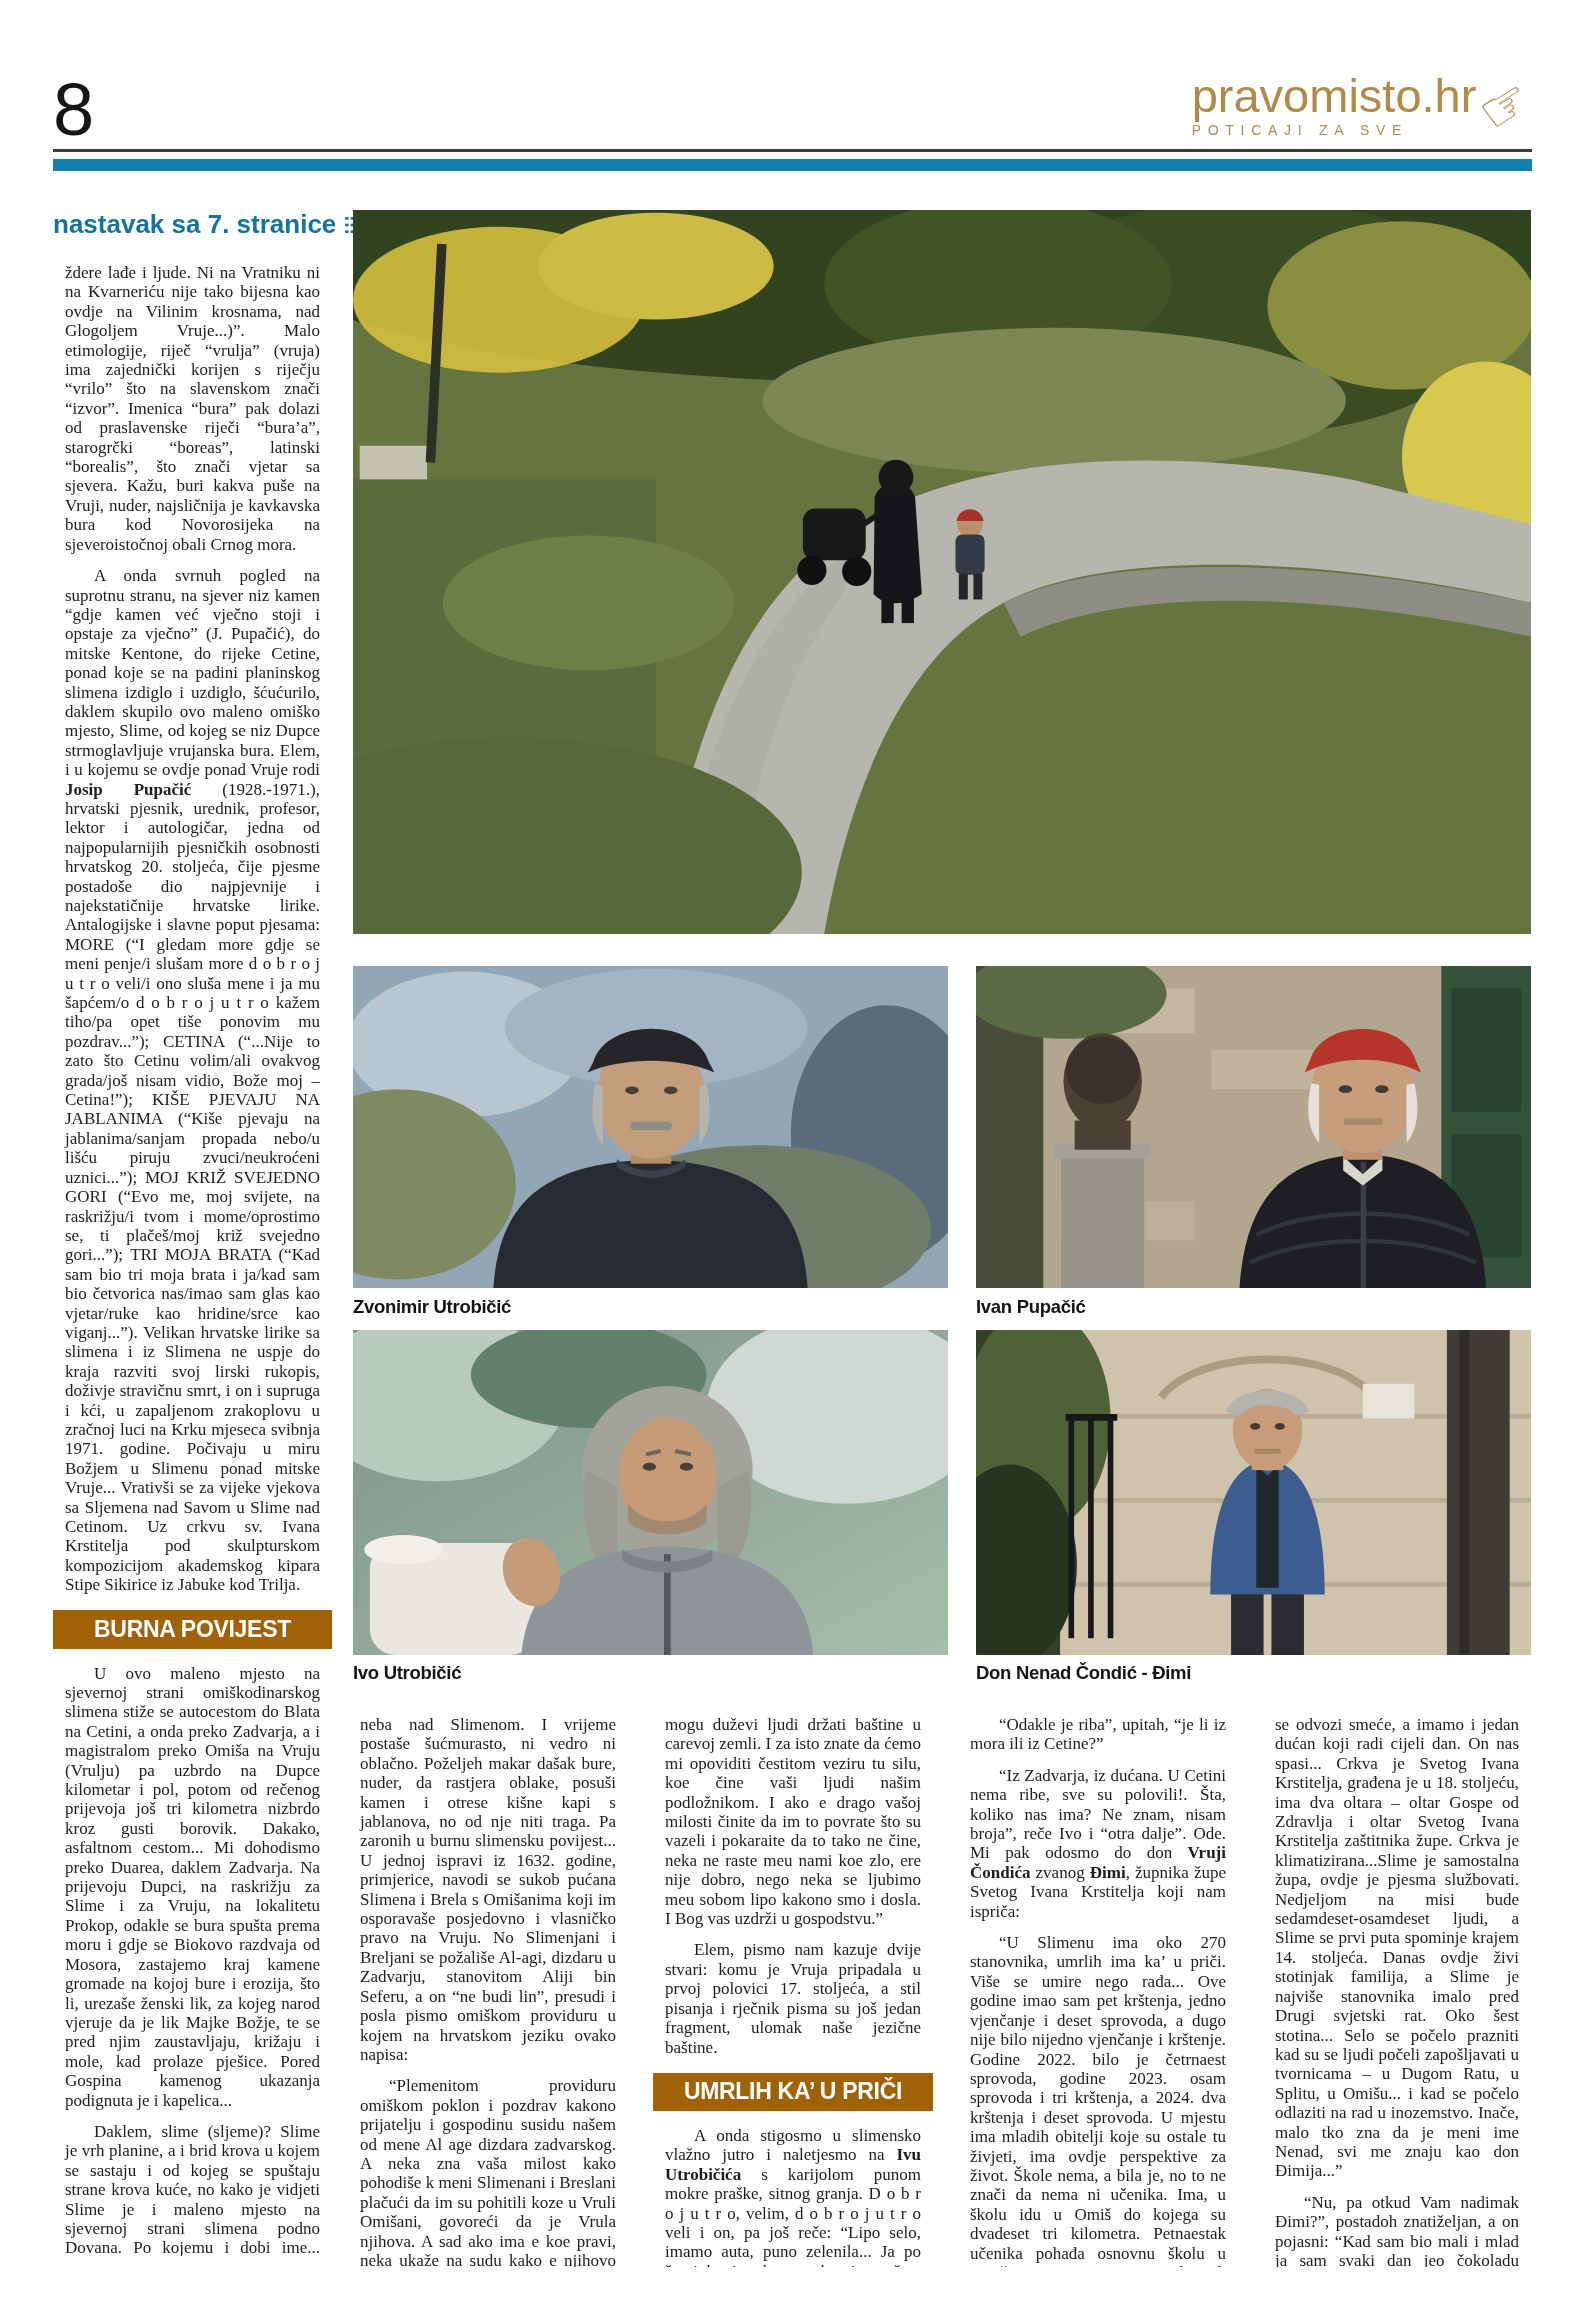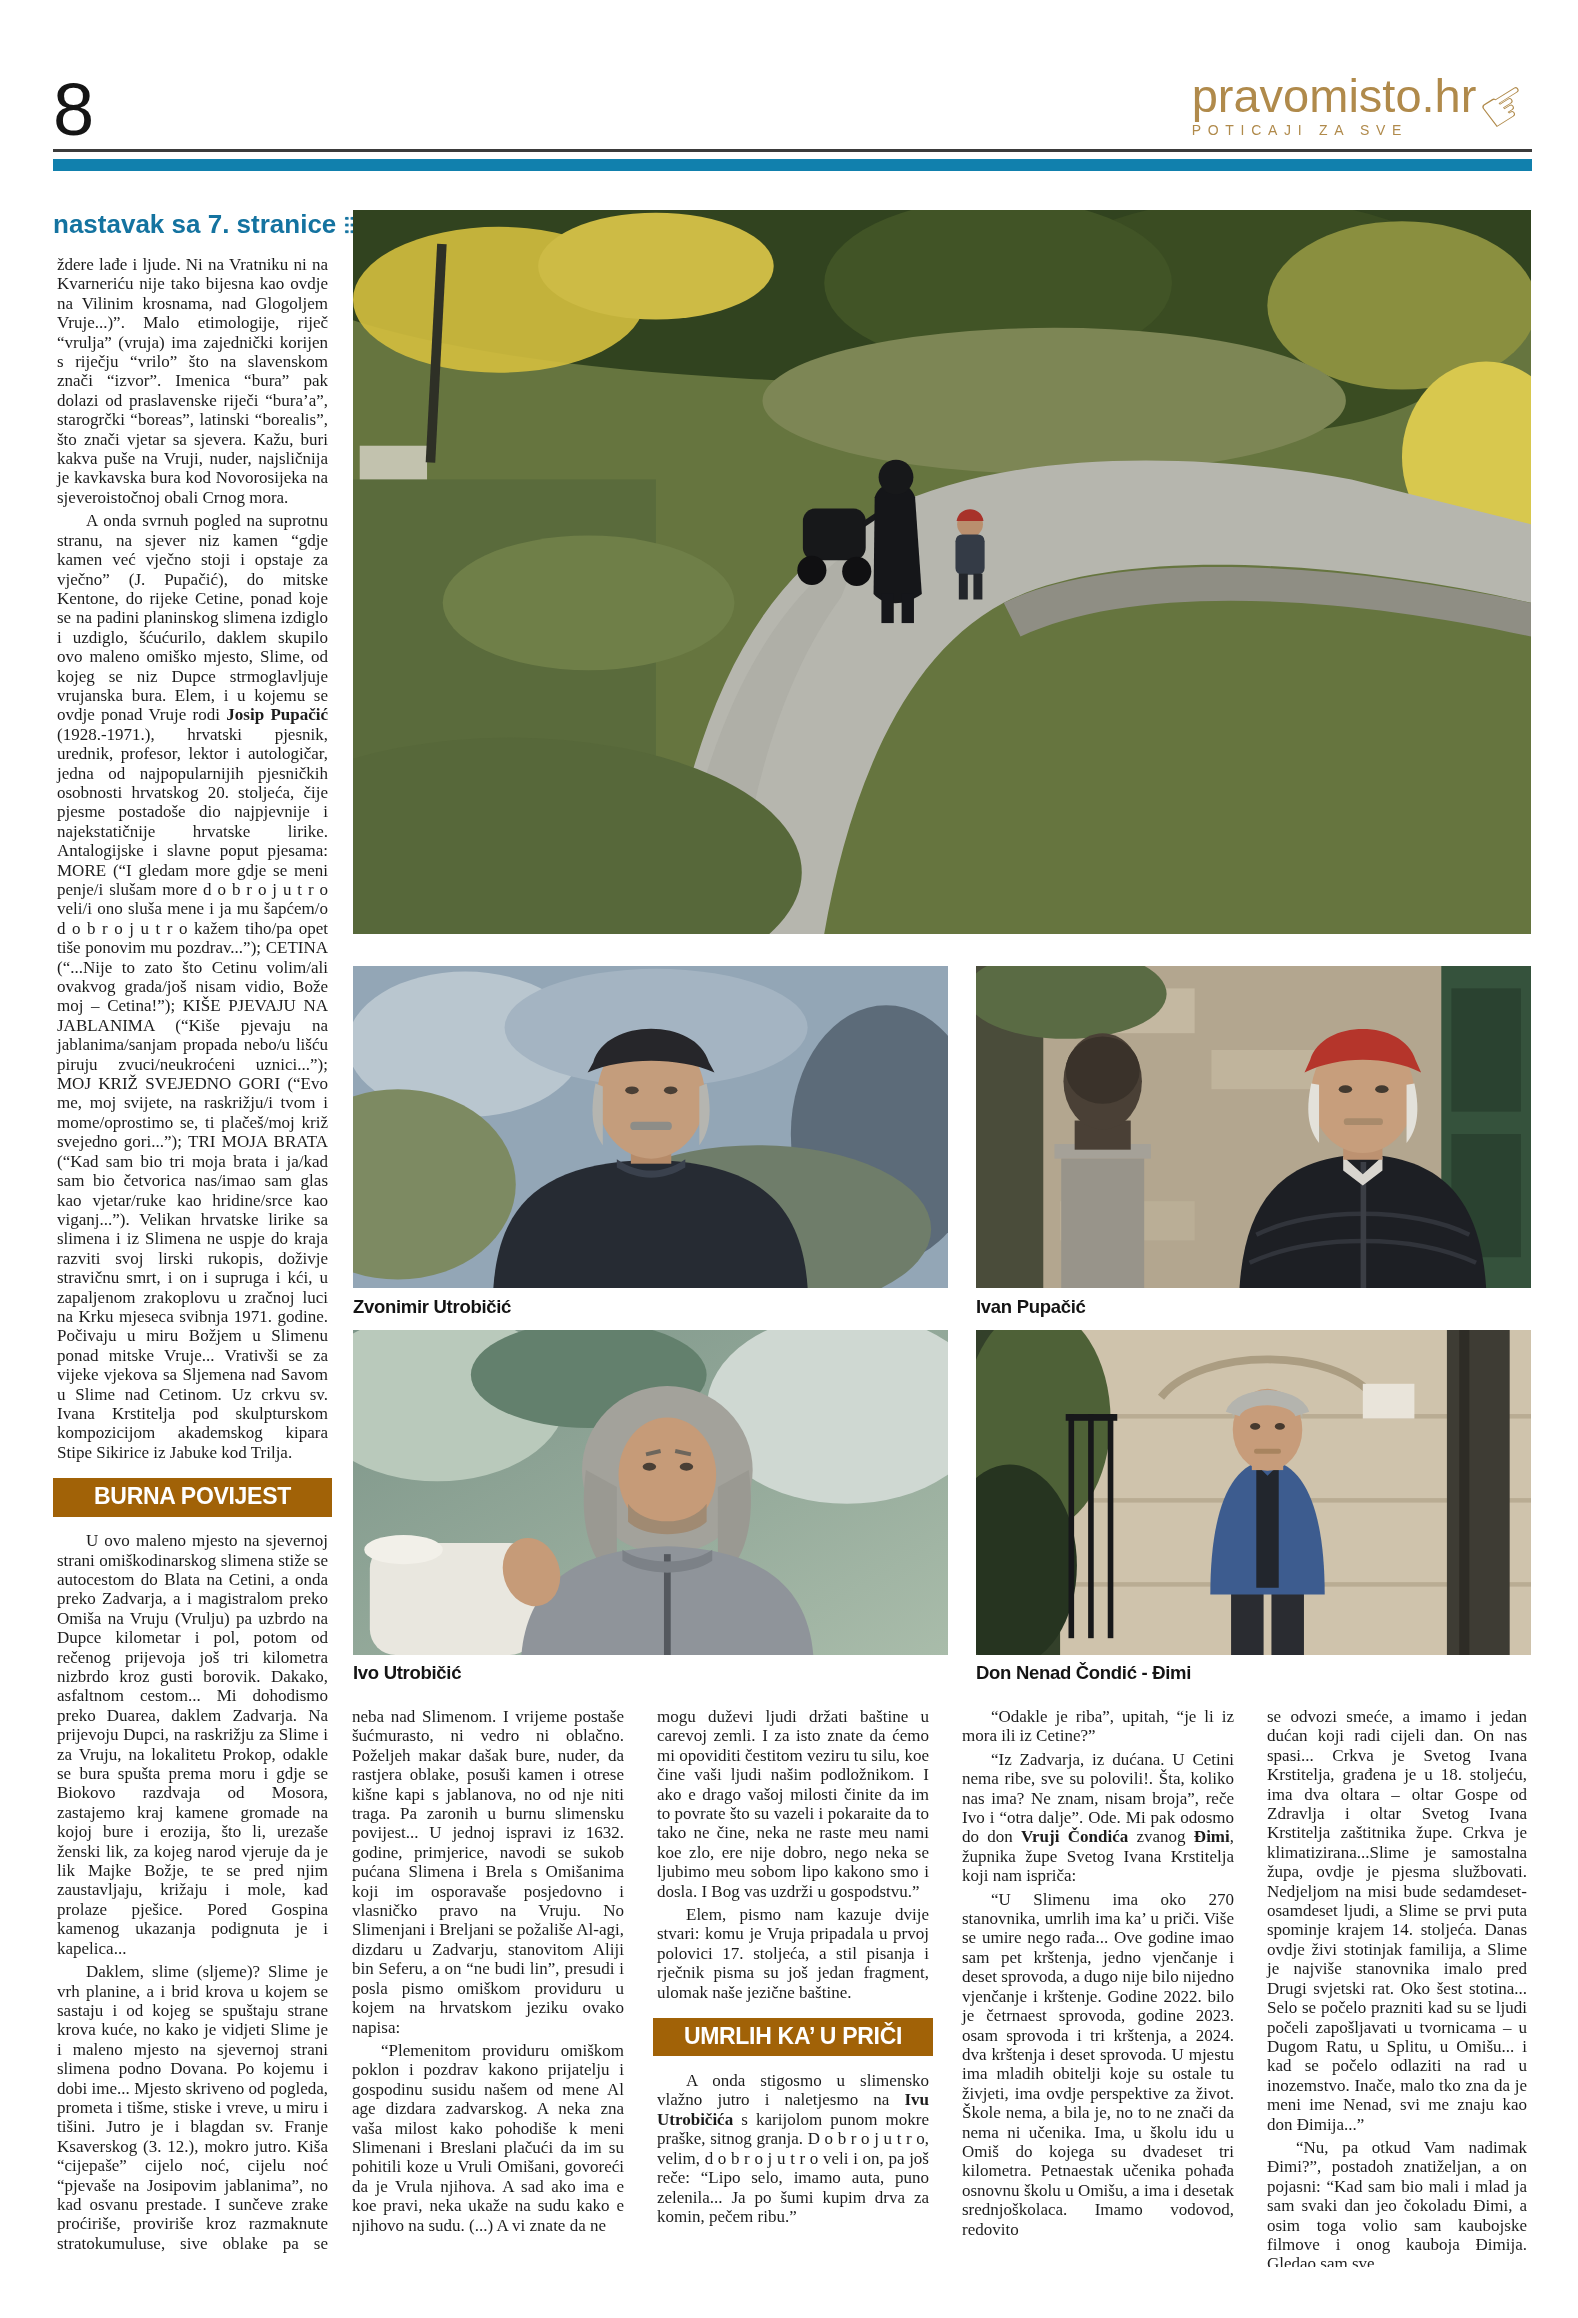--- a/index.html
+++ b/index.html
@@ -22,21 +22,21 @@
   .logo-hand{font-size:56px;line-height:1;transform:rotate(-32deg);margin-left:3.4px;margin-top:5.6px}
   .rule{position:absolute;left:53px;top:149px;width:1479px;height:2.8px;background:#3b3b3b}
   .blue-bar{position:absolute;left:53px;top:159px;width:1479px;height:12.3px;background:#1180ad}
   .continuation{position:absolute;left:53px;top:209px;display:flex;align-items:center;gap:7.9px;
           font-family:"Liberation Sans",sans-serif;font-weight:bold;font-size:26px;color:#1473a0}
   .cont-icon{width:15.7px;height:19.6px;
           background-image:radial-gradient(circle,#1473a0 1.6px,transparent 1.9px);
           background-size:5.6px 6.7px}
   
   .col{font-size:17px;line-height:19.4px;text-align:justify;color:#1c1c1c}
-  .col p{margin:4px}
+  .col p{margin:12px}
   .col p.ind{text-indent:29px}
   .sec-header{background:#a16207;color:#ffffff;font-family:"Liberation Sans",sans-serif;
           font-weight:bold;font-size:23px;line-height:1;text-align:center;
           padding:7.3px 0 8.4px;margin:15.7px 0 14.6px;letter-spacing:-0.3px}
   .main-left{position:absolute;left:53px;top:251px;width:279px;height:2005px;overflow:hidden}
   .bottom{position:absolute;left:348px;top:1703px;width:1185px;height:564px;display:grid;
           grid-template-columns:280px 280px 280px 268px;column-gap:25px}
   .bottom .col{overflow:hidden}
   
   .photo{position:absolute;overflow:hidden;background:#cfcfc9}

